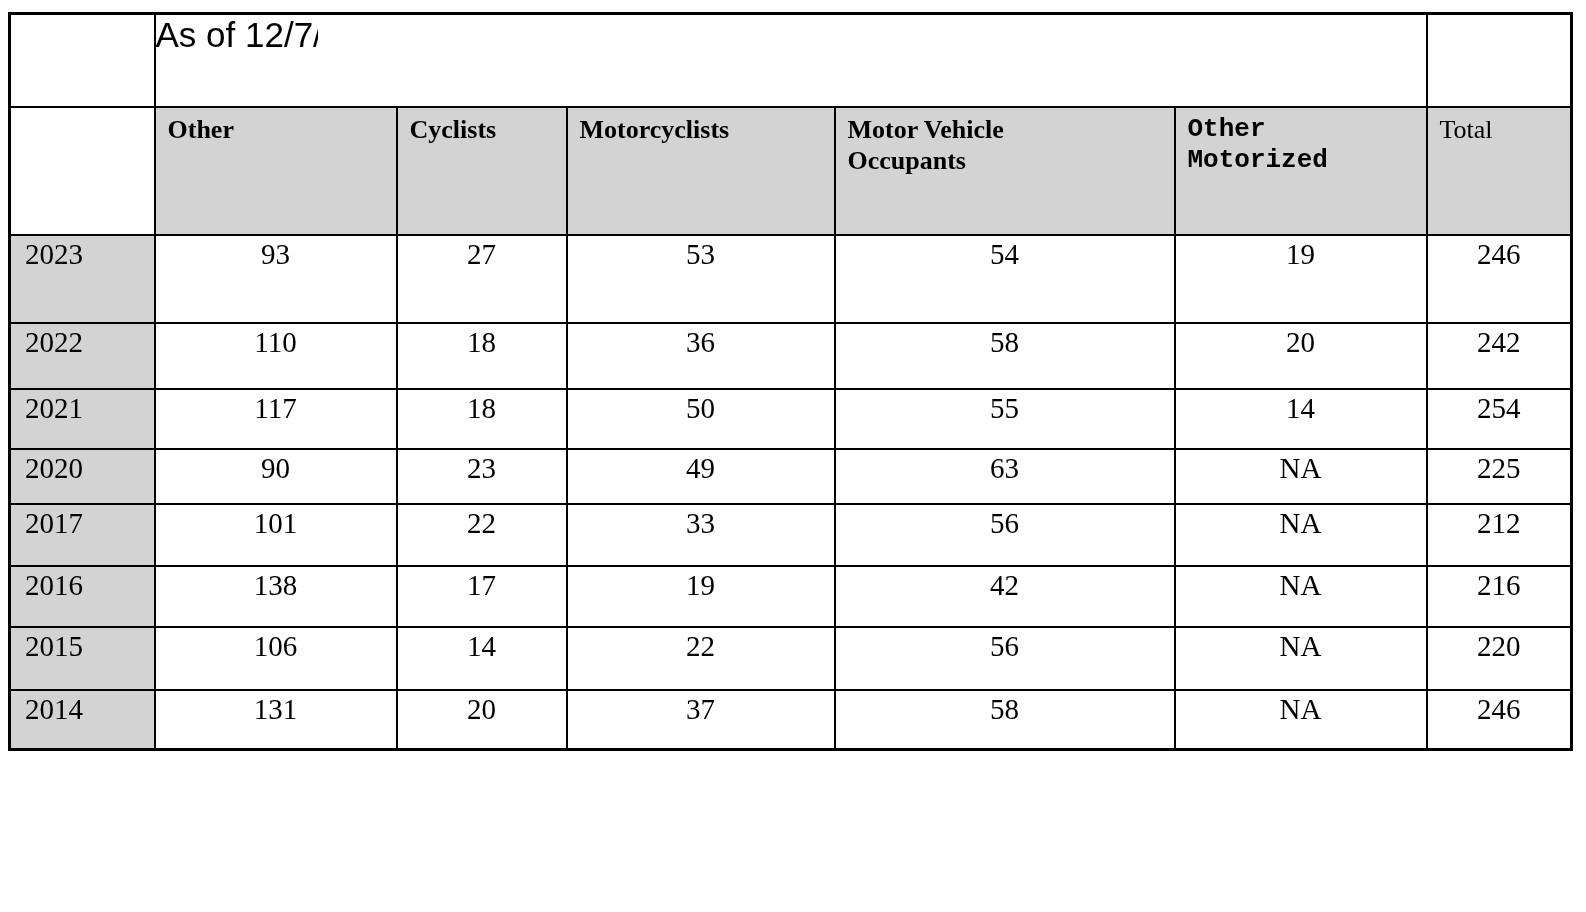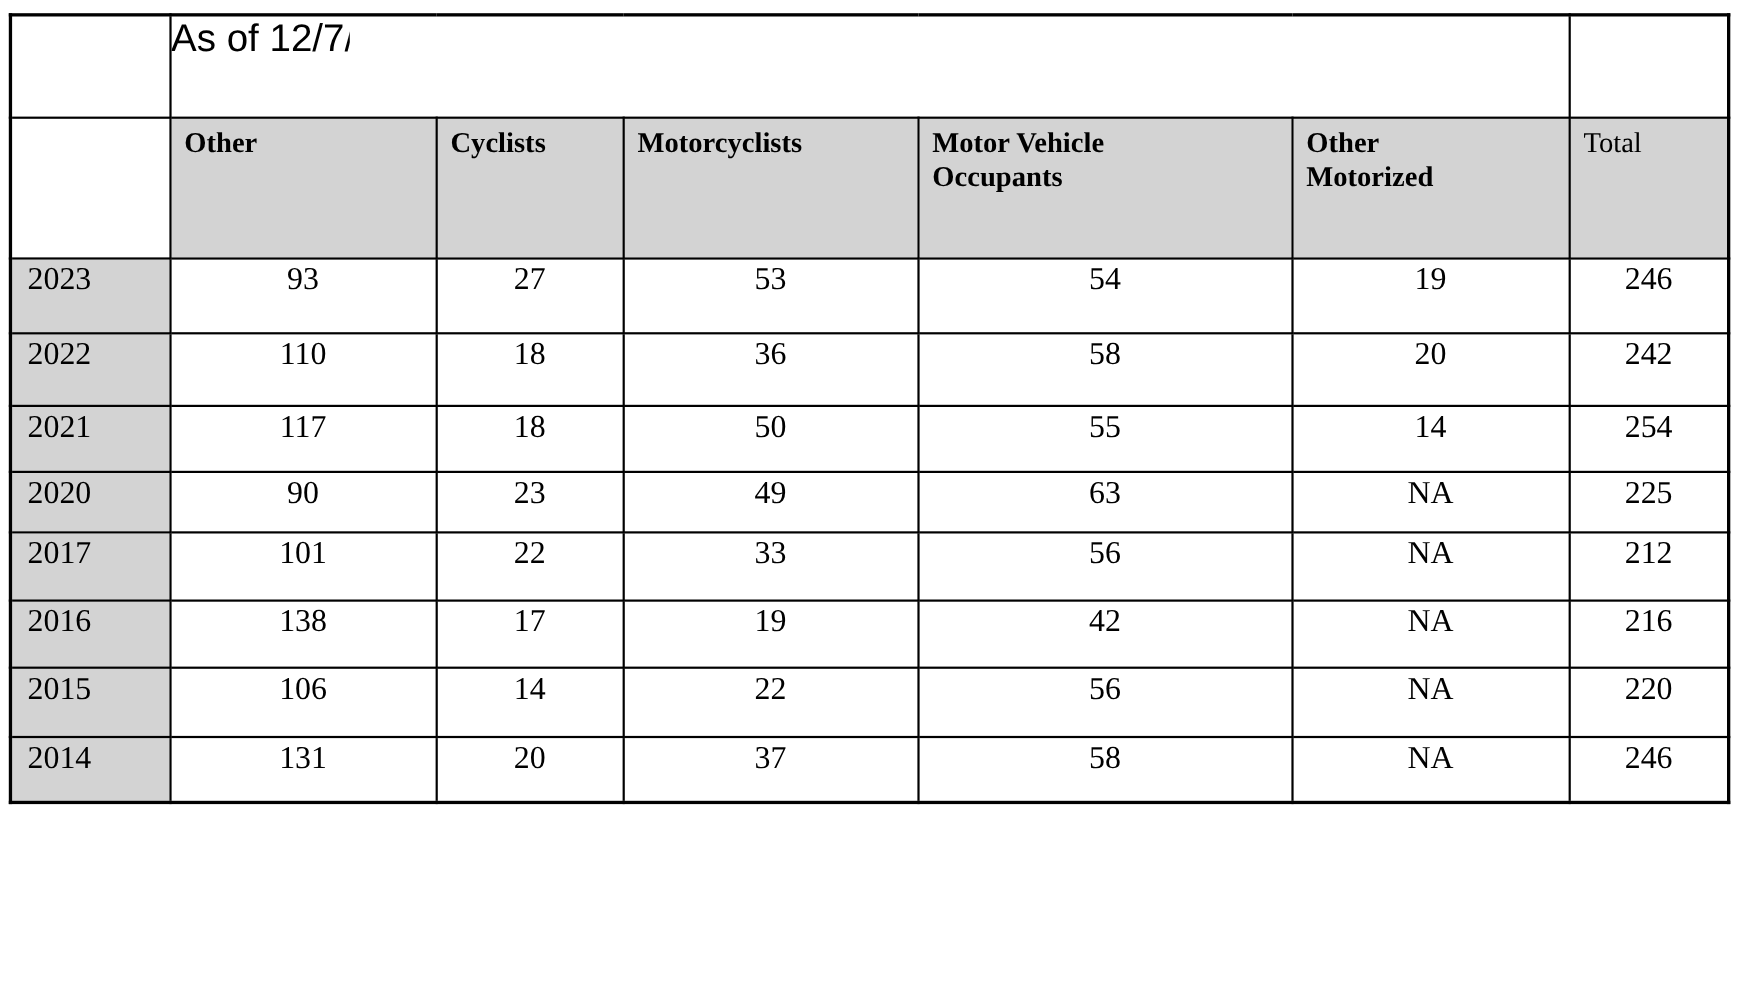--- a/index.html
+++ b/index.html
@@ -56,40 +56,40 @@
     font-family: "Liberation Serif", serif;
     font-weight: 700;
     font-size: 26px;
     color: #000000;
     padding: 6px 4px 0 12px;
     line-height: 1.2;
   }
   tr.header-row th.total-col { font-weight: 400; }
   tr.header-row .lbl { display: inline-block; }
   tr.header-row th.col-mvo .lbl   { max-width: 230px; }
-  tr.header-row th.col-other .lbl { max-width: 140px; }
+  tr.header-row th.col-other .lbl { max-width: 140px; font-family: Liberation Mono, monospace; }
   
   tbody.rows th.year-cell {
     background: #d3d3d3;
     text-align: left;
     font-family: "Liberation Serif", serif;
     font-weight: 400;
     font-size: 29px;
     color: #000000;
     padding: 2px 0 0 14px;
   }
   tbody.rows td.data-cell {
     background: #ffffff;
     text-align: center;
     font-family: "Liberation Serif", serif;
     font-size: 29px;
     color: #000000;
     padding-top: 2px;
   }
-  tbody.rows tr:nth-child(1)  { height: 68px; }
+  tbody.rows tr:nth-child(1)  { height: 88px; }
   tbody.rows tr:nth-child(2)  { height: 66px; }
   tbody.rows tr:nth-child(3)  { height: 60px; }
   tbody.rows tr:nth-child(4)  { height: 55px; }
   tbody.rows tr:nth-child(5)  { height: 62px; }
   tbody.rows tr:nth-child(6)  { height: 61px; }
   tbody.rows tr:nth-child(7)  { height: 63px; }
   tbody.rows tr:nth-child(8)  { height: 60px; }
   tbody.rows tr:nth-child(9)  { height: 54px; }
   tbody.rows tr:nth-child(10) { height: 63px; }
   tbody.rows tr:nth-child(11) { height: 50px; }

